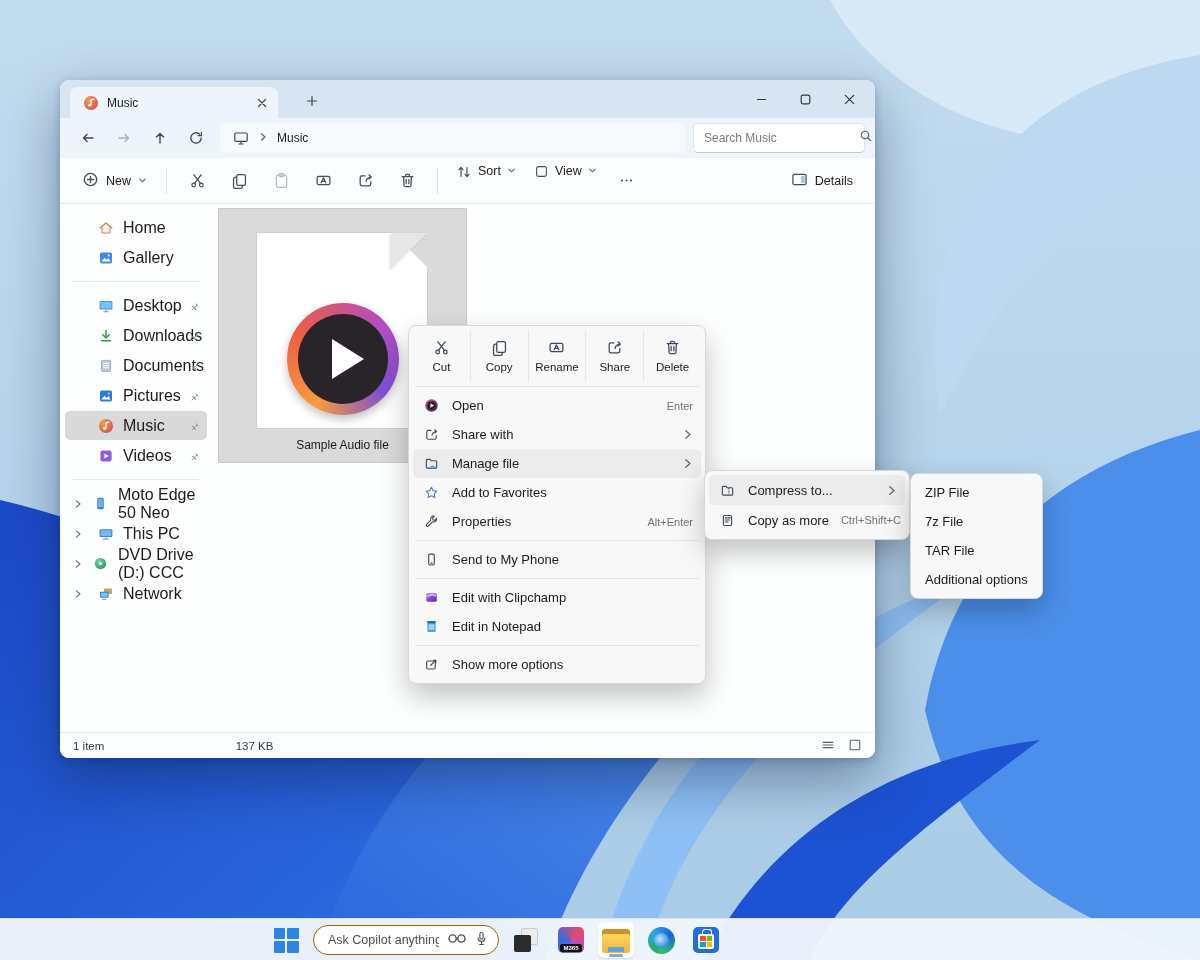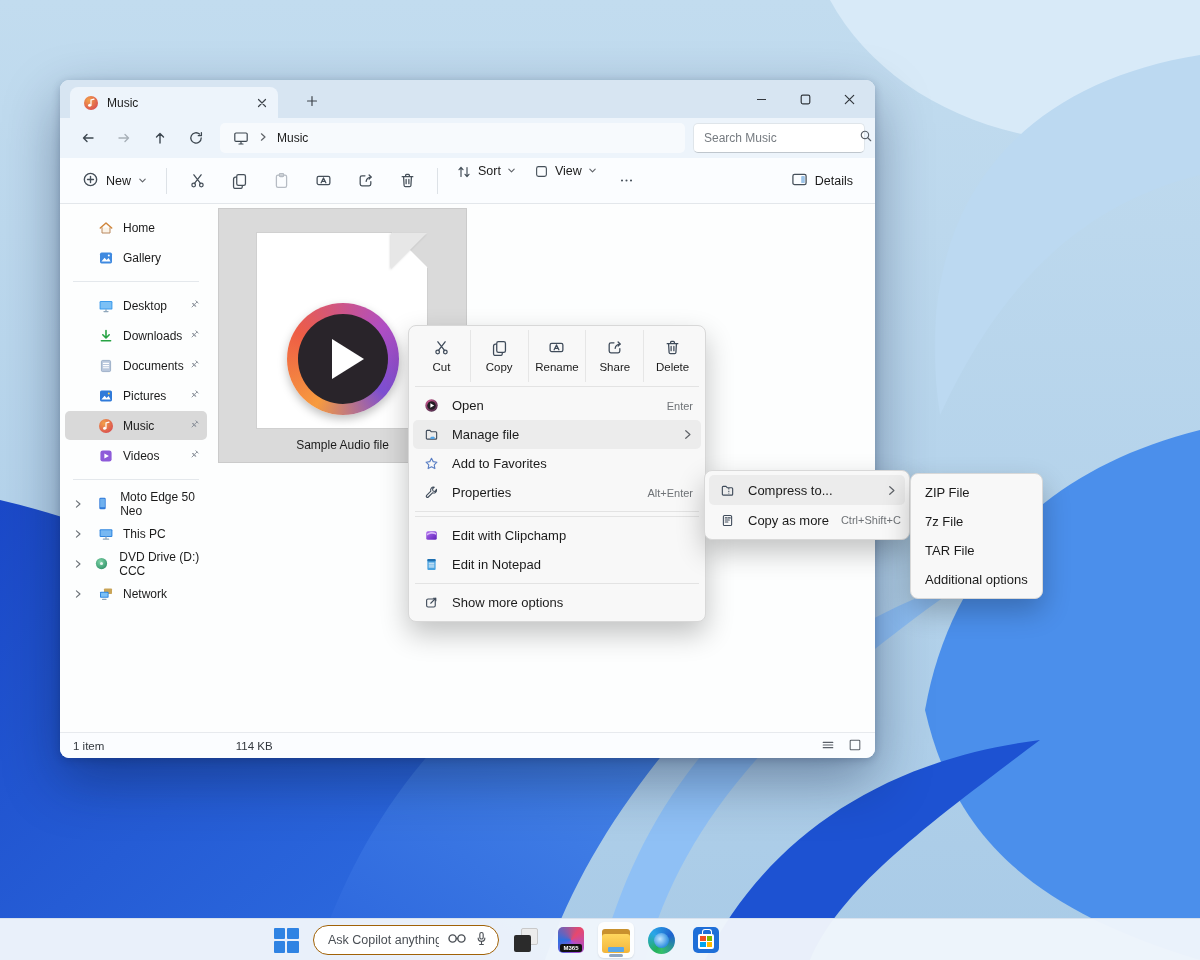--- a/index.html
+++ b/index.html
@@ -39,21 +39,21 @@
     font-size:12.5px; color:#1b1b1b; }
   .tsep { width:1px; height:26px; background:#dde2e7; margin:0 9px; }
   .tbtn { width:40px; height:34px; border-radius:5px; display:flex; align-items:center; justify-content:center; color:#46505a; margin:0 1px; }
   .tbtn.disabled { color:#b6bcc4; }
   .tdrop { display:flex; align-items:flex-start; gap:6px; height:34px; padding:0 9px; border-radius:5px; font-size:12.5px; color:#1b1b1b; }
   .detailsbtn { margin-left:auto; display:flex; align-items:center; gap:7px; height:34px; padding:0 10px; border-radius:5px; font-size:12.5px; color:#1b1b1b;text-align:right; }
 
   .bodywrap { position:absolute; top:124px; left:0; right:0; bottom:26px; background:#fdfefe; display:flex; }
   .sidebar { width:152px; padding:8px 3px 0 3px; }
   .srow { position:relative; height:29px; margin:1px 2px; display:flex; align-items:center; gap:9px;
-    padding-left:32px; padding-right:6px; border-radius:5px; font-size:12px; color:#1b1b1b; }
+    padding-left:32px; padding-right:6px; border-radius:5px; font-size:16px; color:#1b1b1b; }
   .srow.tree { padding-left:8px; }
   .srow .chev { width:15px; display:flex; color:#6a7076; }
   .srow.selected { background:#d9d9d9; }
   .srow .pin { position:absolute; right:7px; top:8px; color:#8a9099; }
   .sic { width:17px; height:17px; display:flex; align-items:center; justify-content:center; flex:0 0 17px; }
   .sdivider { height:1px; background:#e4e8ec; margin:9px 10px; }
 
   .content { flex:1; position:relative; }
   .tile { position:absolute; left:6px; top:4px; width:249px; height:255px; background:#dadada; border:1px solid #cbcbcb; }
   .doc { position:absolute; left:37px; top:23px; width:172px; height:197px; background:#fff; border:1px solid #d0d0d0;
@@ -599,21 +599,21 @@
               </div>
           </div>
           <div class="tile-label">Sample Audio file</div>
         </div>
       </div>
     </div>
 
     <div class="statusbar">
       <span class="status-count">1 item</span>
       <span class="status-sel">1 item selected</span>
-      <span>114 KB</span>
+      <span>137 KB</span>
       <span class="status-views">
         <span>
           <svg width="14" height="14" viewBox="0 0 16 16">
               <path d="M2.5 5h11M2.5 8h11M2.5 11h11" stroke="#5a6068" stroke-width="1.2" stroke-linecap="round"></path>
             </svg>
         </span>
         <span>
           <svg width="14" height="14" viewBox="0 0 16 16">
               <rect x="2.5" y="2.5" width="11" height="11" rx="1" fill="none" stroke="#5a6068" stroke-width="1.2"></rect>
             </svg>
@@ -695,20 +695,37 @@
               </radialGradient>
             </defs>
             <circle cx="8" cy="8" r="6.6" fill="url(#op1)"></circle>
             <circle cx="8" cy="8" r="4.6" fill="#221d24"></circle>
             <path d="M6.8 5.6v4.8L10.8 8Z" fill="#fff"></path>
           </svg>
       </span>
       <span class="lbl">Open</span>
       <span class="sc">Enter</span>
     </div>
+    <div class="mi">
+      <span class="mic">
+        <svg width="15" height="15" viewBox="0 0 16 16">
+            <g fill="none" stroke="#3f4b5a" stroke-width="1.2" stroke-linecap="round" stroke-linejoin="round">
+              <path d="M7.5 3.6H4.6A1.6 1.6 0 0 0 3 5.2v6.2A1.6 1.6 0 0 0 4.6 13h6.8a1.6 1.6 0 0 0 1.6-1.6V9"></path>
+              <path d="M8.6 8.8c.4-2.6 2-3.8 4.6-4"></path>
+              <path d="M11.4 2.8l1.9 1.9-1.9 1.9"></path>
+            </g>
+          </svg>
+      </span>
+      <span class="lbl">Share with</span>
+      <span class="chevr">
+        <svg width="11" height="11" viewBox="0 0 10 10">
+            <path d="M3.4 1.6 7.2 5 3.4 8.4" fill="none" stroke="currentColor" stroke-width="1.1" stroke-linecap="round" stroke-linejoin="round"></path>
+          </svg>
+      </span>
+    </div>
     <div class="mi hl">
       <span class="mic">
         <svg width="15" height="15" viewBox="0 0 16 16">
             <path d="M2.5 4.6a1 1 0 0 1 1-1h2.9l1.5 1.5h4.6a1 1 0 0 1 1 1v5.8a1 1 0 0 1-1 1H3.5a1 1 0 0 1-1-1Z" fill="none" stroke="#3f4b5a" stroke-width="1.2" stroke-linejoin="round"></path>
             <path d="M6.6 12.9a3.2 3.2 0 0 1 5.2-1.6" fill="#4fa3e8"></path>
             <rect x="6.8" y="10.4" width="4.4" height="2.4" rx="1.2" fill="#4fa3e8"></rect>
           </svg>
       </span>
       <span class="lbl">Manage file</span>
       <span class="chevr">
@@ -728,20 +745,31 @@
     <div class="mi">
       <span class="mic">
         <svg width="15" height="15" viewBox="0 0 16 16">
             <path d="M13.3 4.6a3.1 3.1 0 0 1-4.2 3.7l-4.5 4.5a1.25 1.25 0 0 1-1.8-1.8l4.5-4.5a3.1 3.1 0 0 1 3.7-4.2L9.1 4.2l.5 2.2 2.2.5Z" fill="none" stroke="#3f4b5a" stroke-width="1.15" stroke-linejoin="round"></path>
           </svg>
       </span>
       <span class="lbl">Properties</span>
       <span class="sc">Alt+Enter</span>
     </div>
     <div class="menusep"></div>
+    <div class="mi">
+      <span class="mic">
+        <svg width="15" height="15" viewBox="0 0 16 16">
+            <g fill="none" stroke="#3f4b5a" stroke-width="1.2" stroke-linecap="round">
+              <rect x="5" y="2.2" width="6" height="11.6" rx="1.3"></rect>
+              <path d="M7.2 11.8h1.6"></path>
+            </g>
+          </svg>
+      </span>
+      <span class="lbl">Send to My Phone</span>
+    </div>
     <div class="menusep"></div>
     <div class="mi">
       <span class="mic">
         <svg width="15" height="15" viewBox="0 0 16 16">
             <defs>
               <linearGradient id="cc1" x1="0" y1="0" x2="1" y2="1">
                 <stop offset="0" stop-color="#b06ef0"></stop>
                 <stop offset="1" stop-color="#5e1fb8"></stop>
               </linearGradient>
             </defs>

